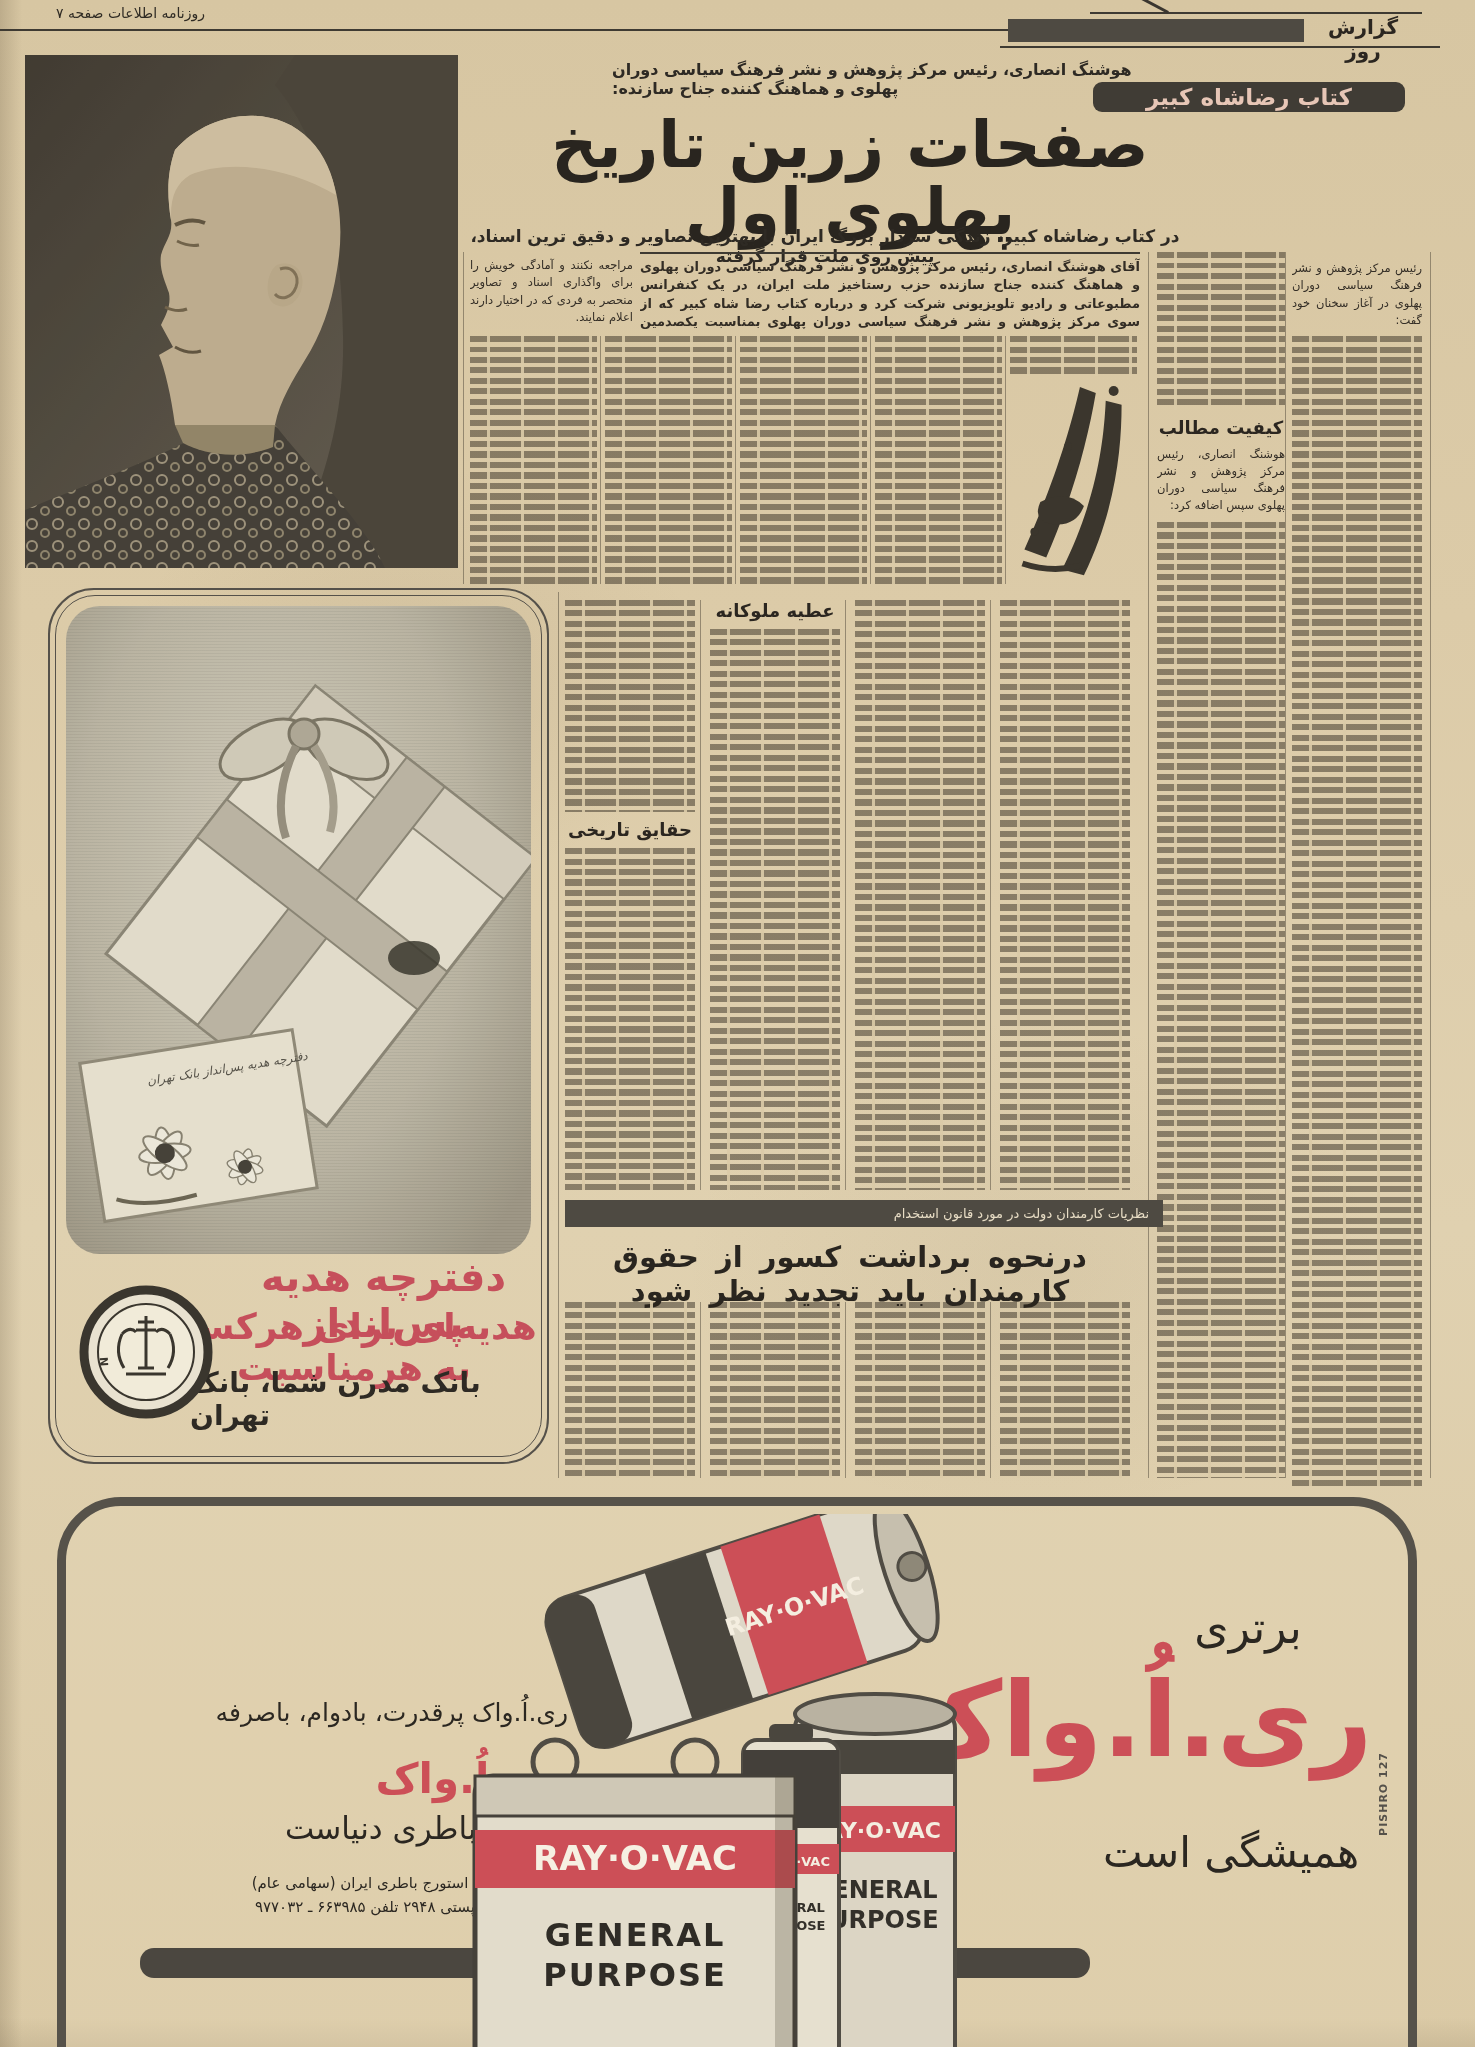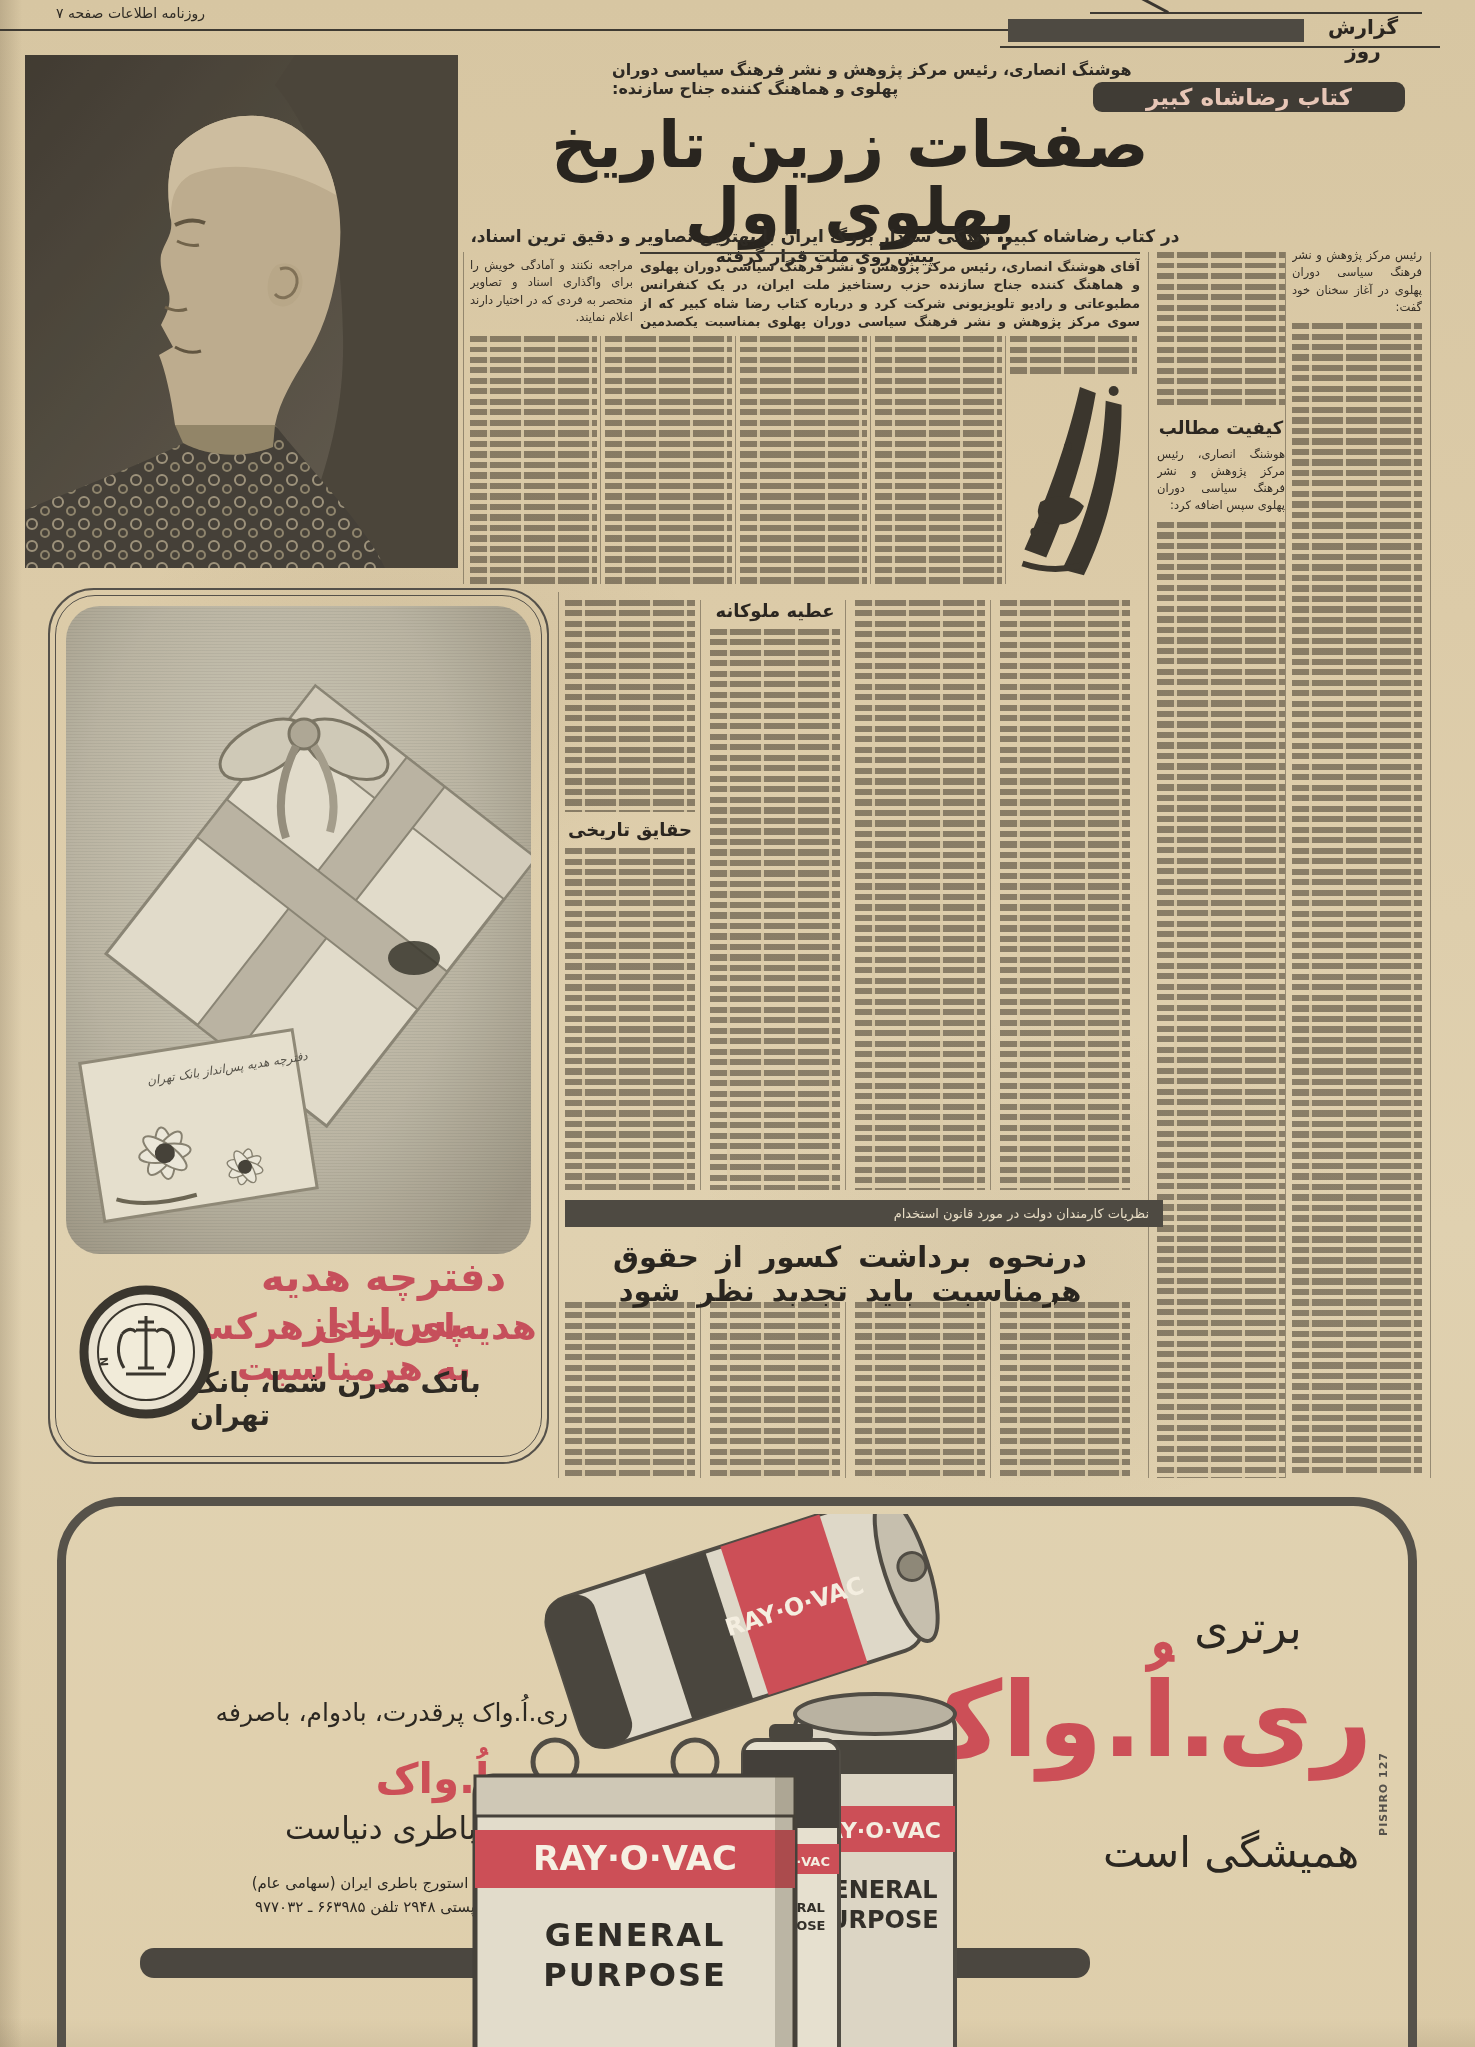--- a/index.html
+++ b/index.html
@@ -162,21 +162,21 @@
   <div class="abs col" style="left:1000px;top:600px;width:130px;height:590px;">
       <div class="greek fill"></div>
     </div>
 
   <div class="abs col" style="left:1157px;top:252px;width:128px;height:1226px;">
     <div class="greek" style="height:158px;"></div>
     <div class="colhead">کیفیت مطالب</div>
     <div class="snip">هوشنگ انصاری، رئیس مرکز پژوهش و نشر فرهنگ سیاسی دوران پهلوی سپس اضافه کرد:</div>
     <div class="greek fill"></div>
   </div>
-  <div class="abs col" style="left:1292px;top:247px;width:130px;height:1226px;">
+  <div class="abs col" style="left:1292px;top:260px;width:130px;height:1226px;">
     <div class="snip">رئیس مرکز پژوهش و نشر فرهنگ سیاسی دوران پهلوی در آغاز سخنان خود گفت:</div>
     <div class="greek fill"></div>
   </div>
 
   <div class="vr" style="left:600px;top:336px;height:248px;"></div>
   <div class="vr" style="left:735px;top:336px;height:248px;"></div>
   <div class="vr" style="left:870px;top:336px;height:248px;"></div>
   <div class="vr" style="left:1005px;top:336px;height:248px;"></div>
   <div class="vr" style="left:463px;top:252px;height:332px;"></div>
   <div class="vr" style="left:700px;top:600px;height:590px;"></div>
@@ -253,21 +253,21 @@
         <path d="M48 92 h40"></path>
       </g>
       <path id="arcB" d="M22 78 a46 46 0 0 0 92 0" fill="none"></path>
       <text font-size="11" font-weight="bold" fill="#3a362e" letter-spacing="1.5" dir="ltr">
         <textPath href="#arcB" startOffset="8">BANK OF TEHRAN</textPath>
       </text>
     </svg>
   </div>
 
   <div class="abs emp-bar" style="left:565px;top:1200px;width:570px;height:27px;">نظریات کارمندان دولت در مورد قانون استخدام</div>
-  <div class="abs emp-headline" style="left:565px;top:1240px;width:570px;">درنحوه برداشت کسور از حقوق هرمناسبت باید تجدید نظر شود</div>
+  <div class="abs emp-headline" style="left:565px;top:1240px;width:570px;">درنحوه برداشت کسور از حقوق کارمندان باید تجدید نظر شود</div>
   <div class="abs col" style="left:565px;top:1302px;width:130px;height:176px;">
       <div class="greek fill"></div>
     </div>
   <div class="abs col" style="left:710px;top:1302px;width:130px;height:176px;">
       <div class="greek fill"></div>
     </div>
   <div class="abs col" style="left:855px;top:1302px;width:130px;height:176px;">
       <div class="greek fill"></div>
     </div>
   <div class="abs col" style="left:1000px;top:1302px;width:130px;height:176px;">

